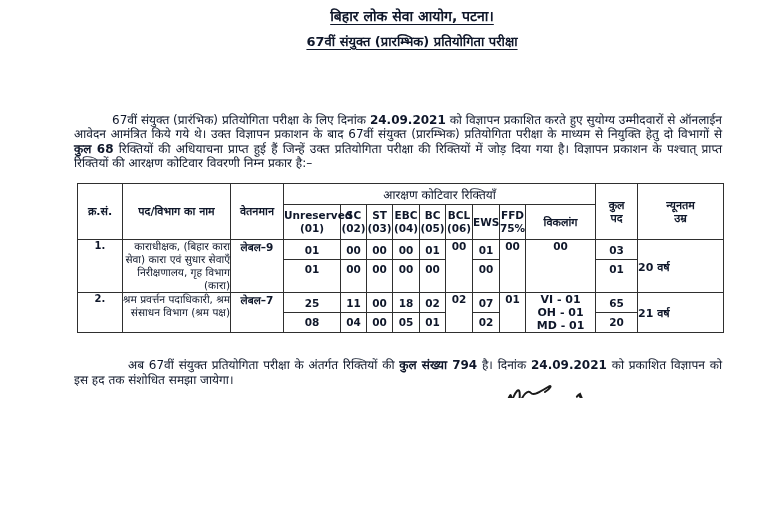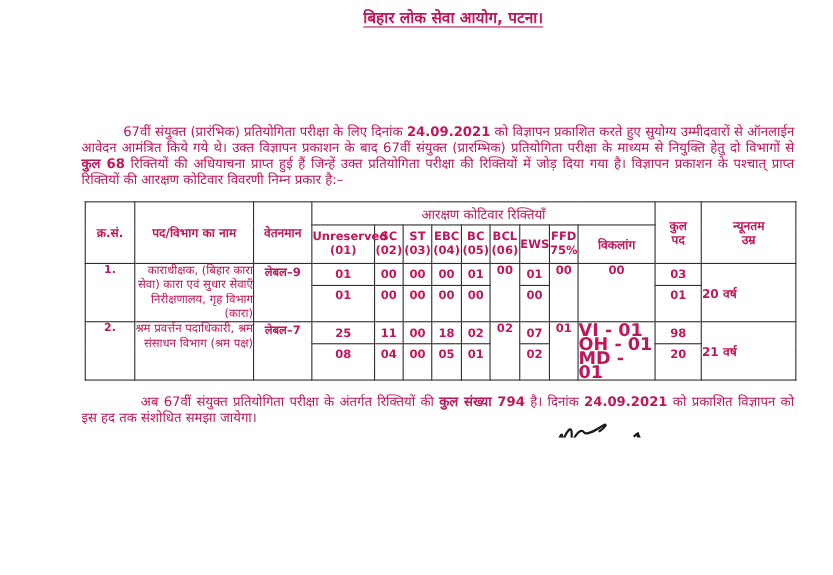--- a/index.html
+++ b/index.html
@@ -1,18 +1,18 @@
 <!DOCTYPE html>
 <html lang="hi"><head>
 <meta charset="utf-8">
 <style>
   html,body{margin:0;padding:0;background:#ffffff;}
   .page{
     position:relative;width:757px;height:398px;background:#ffffff;overflow:hidden;
-    font-family:"DejaVu Sans","Liberation Sans",sans-serif;color:#be185d;
+    font-family:"DejaVu Sans","Liberation Sans",sans-serif;color:#0f172a;
   }
   
   .header-block{position:absolute;left:67px;top:6px;width:690px;text-align:center;}
   .org-title{font-size:14px;font-weight:700;text-decoration:underline;text-underline-offset:3px;}
   .org-address{font-size:11.5px;margin-top:4px;}
   .exam-title{font-size:13px;font-weight:700;margin-top:7px;text-decoration:underline;text-underline-offset:3px;}
   .doc-title{font-size:16.5px;font-weight:700;margin-top:6px;display:inline-block;text-decoration:underline;text-underline-offset:3px;}
   
   .intro-para{position:absolute;left:74px;top:101px;width:648px;font-size:12px;line-height:14.4px;text-align:justify;text-indent:38px;}
   .footer-para{position:absolute;left:74px;top:346px;width:648px;font-size:12px;line-height:14.6px;text-align:justify;text-indent:54px;}
@@ -23,33 +23,34 @@
   .th-hi{font-size:11px;font-weight:700;white-space:pre-line;line-height:13px;}
   .th-res{font-size:12px;font-weight:400;height:20px;}
   .th-en{font-size:10.5px;font-weight:700;white-space:pre-line;line-height:13px;height:34px;}
   td.num{font-size:10.5px;font-weight:700;text-align:center;}
   tr.suba td.num{height:19px;vertical-align:middle;}
   tr.subb td.num{vertical-align:top;padding-top:3px;}
   td.span-top{font-size:10.5px;font-weight:700;text-align:center;vertical-align:top;padding-top:4px;}
   td.sn{font-size:10px;font-weight:700;text-align:center;vertical-align:top;padding-top:4px;}
   td.name{font-size:10.5px;text-align:right;vertical-align:top;padding:3px 4px 4px 6px;line-height:13px;}
   td.pay{font-size:10.5px;font-weight:700;text-align:center;vertical-align:top;padding-top:4px;}
-  td.handicap-multi{font-size:16px;font-weight:700;text-align:left;vertical-align:top;padding:3px 0 0 10px;white-space:pre-line;line-height:13px;}
+  td.handicap-multi{font-size:11px;font-weight:700;text-align:center;vertical-align:top;padding:3px 0 0 10px;white-space:pre-line;line-height:13px;}
   td.age{font-size:11px;font-weight:700;text-align:left;vertical-align:middle;}
   
   .sig-svg{position:absolute;left:490px;top:380px;width:110px;height:66px;}
   .signoff{position:absolute;left:470px;top:427px;width:185px;text-align:center;font-size:12px;line-height:16.5px;}
 </style>
 </head>
 <body>
 
 <div class="page">
 
   <div class="header-block">
     <div class="org-title">बिहार लोक सेवा आयोग, पटना।</div>
+    <div class="exam-title">67वीं संयुक्त (प्रारम्भिक) प्रतियोगिता परीक्षा</div>
   </div>
 
   <p class="intro-para"><span>67वीं संयुक्त (प्रारंभिक) प्रतियोगिता परीक्षा के लिए दिनांक </span><span class="b">24.09.2021</span><span> को विज्ञापन प्रकाशित करते हुए सुयोग्य उम्मीदवारों से ऑनलाईन आवेदन आमंत्रित किये गये थे। उक्त विज्ञापन प्रकाशन के बाद 67वीं संयुक्त (प्रारम्भिक) प्रतियोगिता परीक्षा के माध्यम से नियुक्ति हेतु दो विभागों से </span><span class="b">कुल 68</span><span> रिक्तियों की अधियाचना प्राप्त हुई हैं जिन्हें उक्त प्रतियोगिता परीक्षा की रिक्तियों में जोड़ दिया गया है। विज्ञापन प्रकाशन के पश्चात् प्राप्त रिक्तियों की आरक्षण कोटिवार विवरणी निम्न प्रकार है:–</span></p>
 
   <table class="vac">
     <colgroup>
       <col style="width:45px">
         <col style="width:108px">
         <col style="width:53px">
       <col style="width:57px">
@@ -130,21 +131,21 @@
         <td class="num">11</td>
         <td class="num">00</td>
         <td class="num">18</td>
         <td class="num">02</td>
         <td class="span-top" rowspan="2">02</td>
         <td class="num">07</td>
         <td class="span-top" rowspan="2">01</td>
         <td class="handicap-multi" rowspan="2">VI - 01
 OH - 01
 MD - 01</td>
-        <td class="num">98</td>
+        <td class="num">65</td>
         <td class="age" rowspan="2">21 वर्ष</td>
       </tr>
       <tr class="subb">
         <td class="num">08</td>
         <td class="num">04</td>
         <td class="num">00</td>
         <td class="num">05</td>
         <td class="num">01</td>
         <td class="num">02</td>
         <td class="num">20</td>

